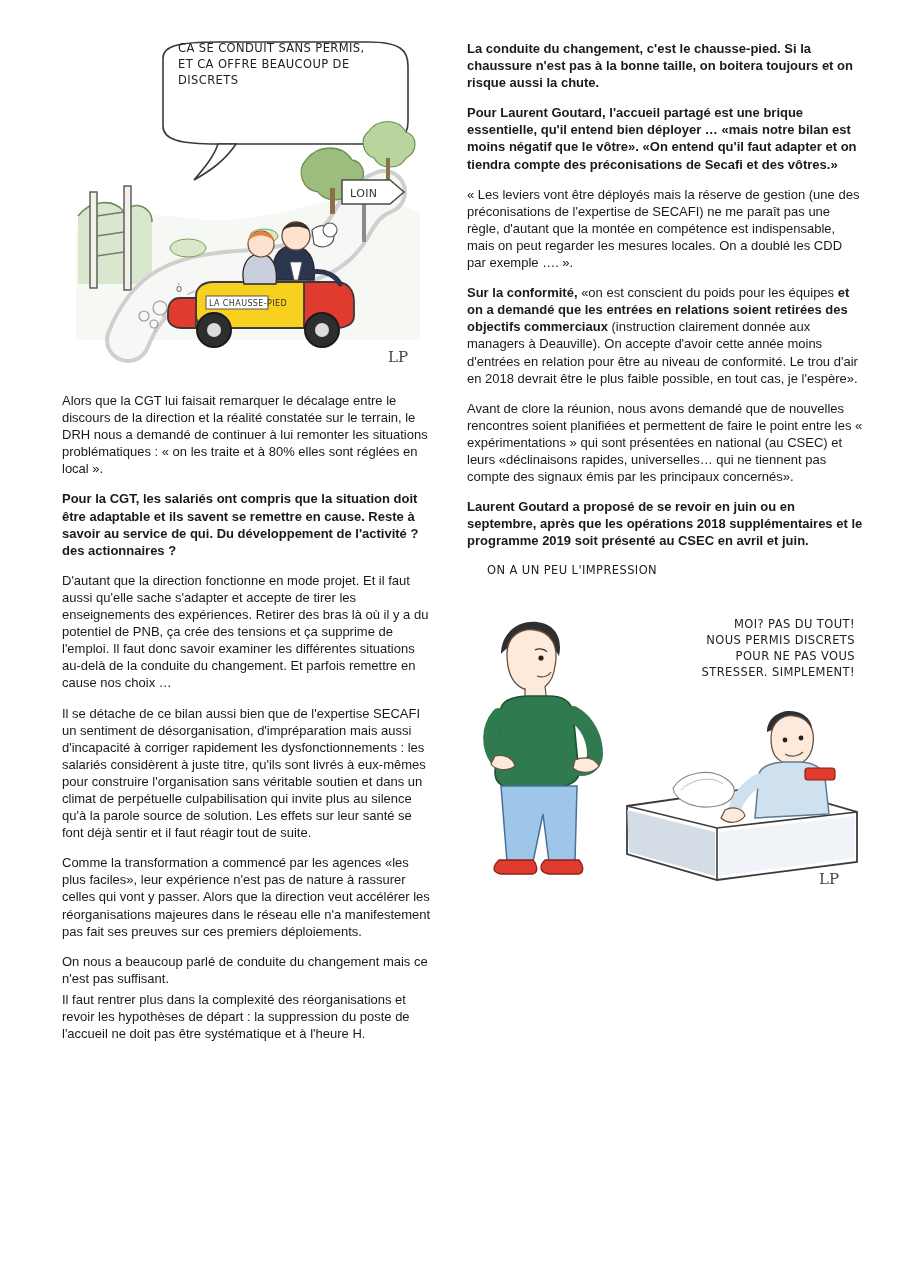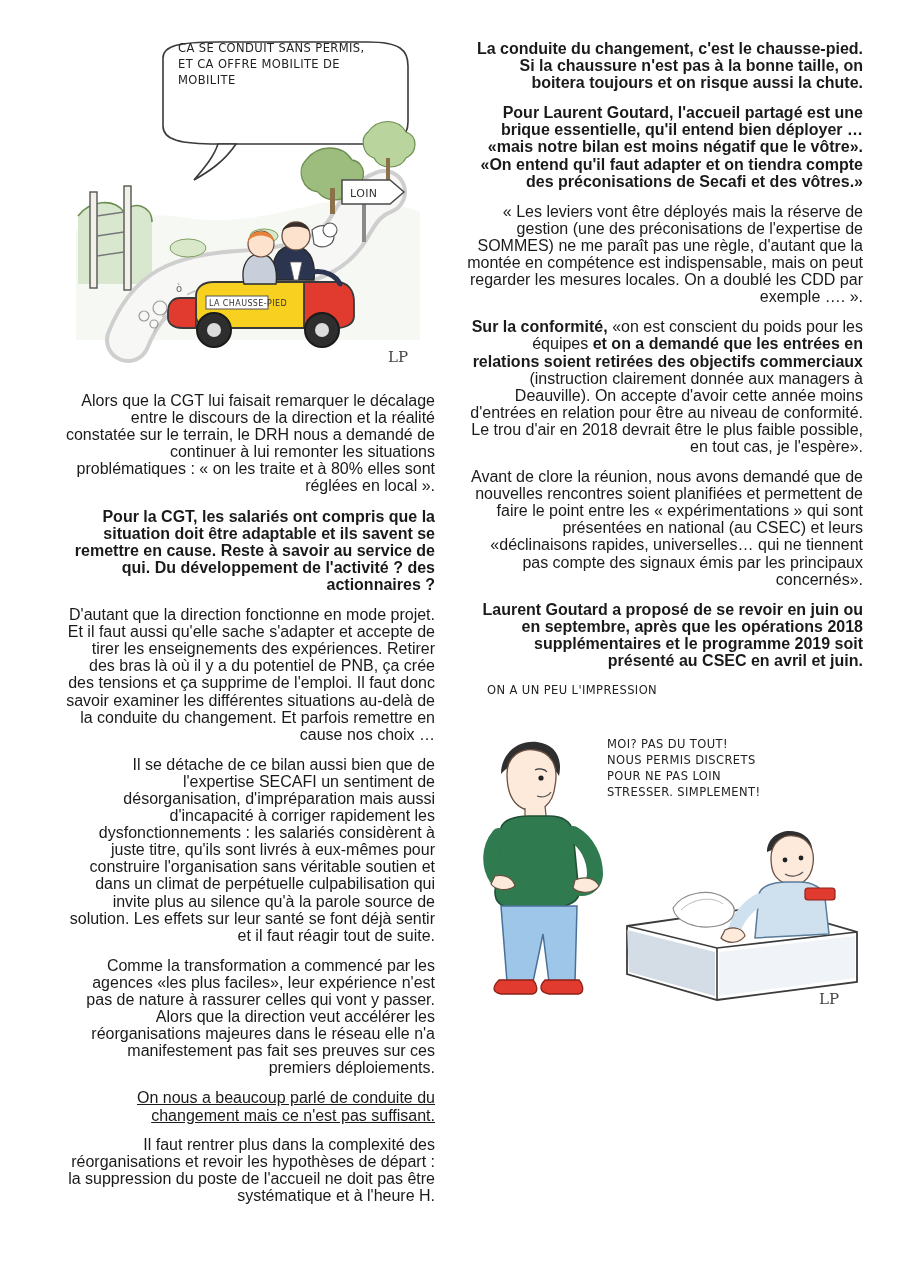--- a/index.html
+++ b/index.html
@@ -29,30 +29,29 @@
   .col-left {
     width: 395px;
     padding-right: 22px;
   }
   .col-right {
     width: 406px;
     padding-left: 10px;
   }
   p {
     margin: 0 0 13px 0;
-    font-size: 16px;
+    font-size: 13px;
     line-height: 17.1px;
-    text-align: right;
+    text-align: left;
   }
   p.bold {
     font-weight: bold;
   }
   p.tight {
-    margin-bottom: 12px;
-    text-decoration: underline;
+    margin-bottom: 4px;
   }
   
   .cartoon1 {
     position: relative;
     width: 360px;
     height: 340px;
     margin: 0 0 12px 6px;
   }
   .cartoon2 {
     position: relative;
@@ -157,39 +156,39 @@
         <circle cx="76" cy="276" r="5" fill="none" stroke="#9a9a9a" stroke-width="1.2"></circle>
         <circle cx="86" cy="284" r="4" fill="none" stroke="#9a9a9a" stroke-width="1.2"></circle>
         <text x="108" y="252" style="font-family:'DejaVu Sans',sans-serif;font-size:10px" fill="#666">ò</text>
 
         <text class="sig" x="320" y="322" fill="#444">LP</text>
       </svg>
 
       
       <div style="position:absolute;left:110px;top:0;width:226px;" class="handwriting">
         <div>CA SE CONDUIT SANS PERMIS,</div>
-        <div>ET CA OFFRE MOBILITE DE</div>
-        <div>MOBILITE</div>
+        <div>ET CA OFFRE BEAUCOUP DE</div>
+        <div>DISCRETS</div>
       </div>
     </div>
 
     <p>Alors que la CGT lui faisait remarquer le décalage entre le discours de la direction et la réalité constatée sur le terrain, le DRH nous a demandé de continuer à lui remonter les situations problématiques : « on les traite et à 80% elles sont réglées en local ».</p>
     <p class="bold">Pour la CGT, les salariés ont compris que la situation doit être adaptable et ils savent se remettre en cause. Reste à savoir au service de qui. Du développement de l'activité ? des actionnaires ?</p>
     <p>D'autant que la direction fonctionne en mode projet. Et il faut aussi qu'elle sache s'adapter et accepte de tirer les enseignements des expériences. Retirer des bras là où il y a du potentiel de PNB, ça crée des tensions et ça supprime de l'emploi. Il faut donc savoir examiner les différentes situations au-delà de la conduite du changement. Et parfois remettre en cause nos choix …</p>
     <p>Il se détache de ce bilan aussi bien que de l'expertise SECAFI un sentiment de désorganisation, d'impréparation mais aussi d'incapacité à corriger rapidement les dysfonctionnements : les salariés considèrent à juste titre, qu'ils sont livrés à eux-mêmes pour construire l'organisation sans véritable soutien et dans un climat de perpétuelle culpabilisation qui invite plus au silence qu'à la parole source de solution. Les effets sur leur santé se font déjà sentir et il faut réagir tout de suite.</p>
     <p>Comme la transformation a commencé par les agences «les plus faciles», leur expérience n'est pas de nature à rassurer celles qui vont y passer. Alors que la direction veut accélérer les réorganisations majeures dans le réseau elle n'a manifestement pas fait ses preuves sur ces premiers déploiements.</p>
     <p class="tight">On nous a beaucoup parlé de conduite du changement mais ce n'est pas suffisant.</p>
     <p>Il faut rentrer plus dans la complexité des réorganisations et revoir les hypothèses de départ : la suppression du poste de l'accueil ne doit pas être systématique et à l'heure H.</p>
   </div>
 
   <div class="col col-right">
 
     <p class="bold">La conduite du changement, c'est le chausse-pied. Si la chaussure n'est pas à la bonne taille, on boitera toujours et on risque aussi la chute.</p>
     <p class="bold">Pour Laurent Goutard, l'accueil partagé est une brique essentielle, qu'il entend bien déployer … «mais notre bilan est moins négatif que le vôtre». «On entend qu'il faut adapter et on tiendra compte des préconisations de Secafi et des vôtres.»</p>
-    <p>« Les leviers vont être déployés mais la réserve de gestion (une des préconisations de l'expertise de SOMMES) ne me paraît pas une règle, d'autant que la montée en compétence est indispensable, mais on peut regarder les mesures locales. On a doublé les CDD par exemple …. ».</p>
+    <p>« Les leviers vont être déployés mais la réserve de gestion (une des préconisations de l'expertise de SECAFI) ne me paraît pas une règle, d'autant que la montée en compétence est indispensable, mais on peut regarder les mesures locales. On a doublé les CDD par exemple …. ».</p>
 
     <p><span style="font-weight:bold">Sur la conformité,</span><span> «on est conscient du poids pour les équipes </span><span style="font-weight:bold">et on a demandé que les entrées en relations soient retirées des objectifs commerciaux</span><span> (instruction clairement donnée aux managers à Deauville). On accepte d'avoir cette année moins d'entrées en relation pour être au niveau de conformité. Le trou d'air en 2018 devrait être le plus faible possible, en tout cas, je l'espère».</span></p>
 
     <p>Avant de clore la réunion, nous avons demandé que de nouvelles rencontres soient planifiées et permettent de faire le point entre les « expérimentations » qui sont présentées en national (au CSEC) et leurs «déclinaisons rapides, universelles… qui ne tiennent pas compte des signaux émis par les principaux concernés».</p>
     <p class="bold">Laurent Goutard a proposé de se revoir en juin ou en septembre, après que les opérations 2018 supplémentaires et le programme 2019 soit présenté au CSEC en avril et juin.</p>
 
     <div class="cartoon2">
       <svg viewBox="0 0 400 330" width="400" height="330" xmlns="http://www.w3.org/2000/svg">
 
         <g>
@@ -251,21 +250,21 @@
 
         <text class="sig" x="352" y="322" fill="#444">LP</text>
       </svg>
 
       
       <div style="position:absolute;left:20px;top:0px;width:290px;" class="handwriting">
         <div>ON A UN PEU L'IMPRESSION</div>
       </div>
 
       
-      <div style="position:absolute;left:140px;top:54px;width:248px;" class="handwriting">
+      <div style="position:absolute;left:140px;top:54px;width:248px;text-align:right;" class="handwriting">
         <div>MOI? PAS DU TOUT!</div>
         <div>NOUS PERMIS DISCRETS</div>
-        <div>POUR NE PAS LOIN</div>
+        <div>POUR NE PAS VOUS</div>
         <div>STRESSER. SIMPLEMENT!</div>
       </div>
     </div>
   </div>
 </div>
 
 </body></html>

